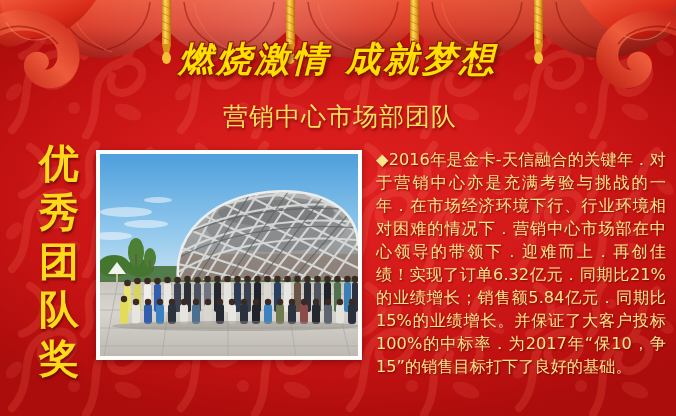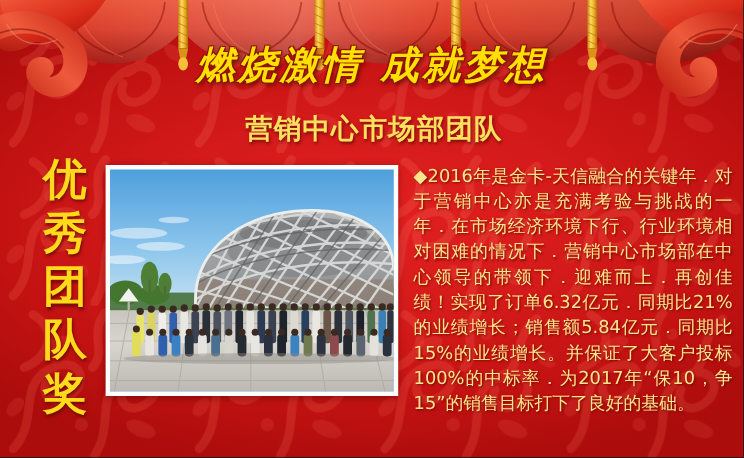--- a/index.html
+++ b/index.html
@@ -6,21 +6,21 @@
     margin: 0;
     padding: 0;
     background: #000;
   }
   #poster {
     position: relative;
     width: 676px;
     height: 416px;
     overflow: hidden;
     font-family: "DejaVu Sans", sans-serif;
-    background: #0f172a;
+    background: #b91c1c;
   }
 
   
   .bg-base {
     position: absolute;
     inset: 0;
     background:
       radial-gradient(ellipse 70% 55% at 50% 48%, #e22020 0%, #d41a1a 42%, #c31212 72%, #ab0c0c 100%);
   }
 
@@ -75,21 +75,21 @@
   }
 
   
   .subtitle {
     position: absolute;
     left: 100px;
     top: 100px;
     width: 480px;
     text-align: center;
     font-size: 25px;
-    font-weight: bold;
+    font-weight: normal;
     letter-spacing: 1px;
     color: #ffdf5e;
     text-shadow: 1px 2px 3px rgba(95,8,0,.8);
     white-space: nowrap;
     z-index: 7;
   }
 
   
   .vertical-label {
     position: absolute;

